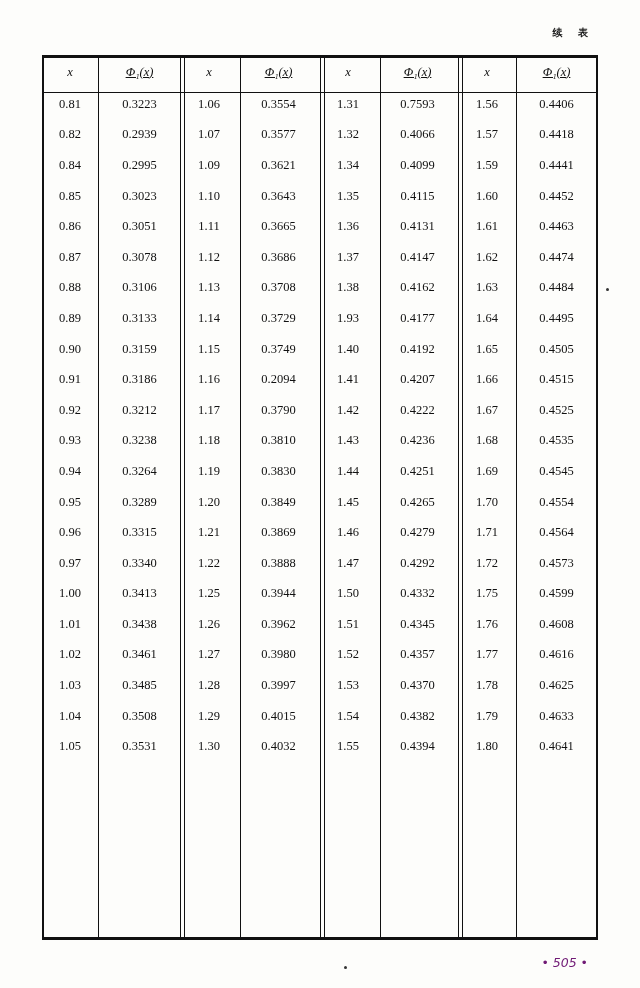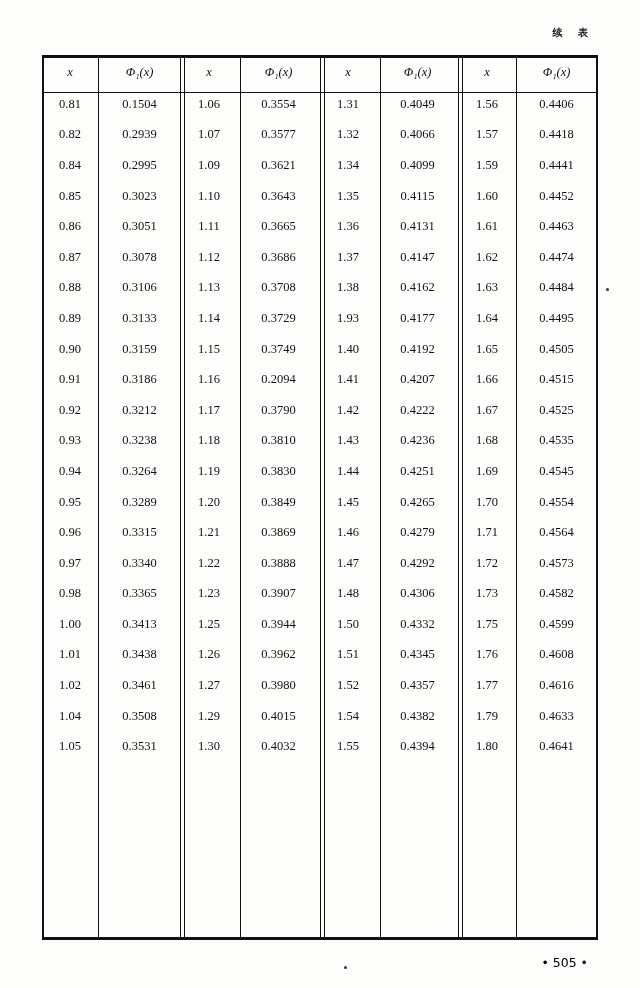--- a/index.html
+++ b/index.html
@@ -77,32 +77,34 @@
     height: 885px;
   }
   .vline.edge { width: 2.2px; }
 
   .footer {
     position: absolute;
     bottom: 18px;
     right: 52px;
     font-size: 12.5px;
     font-family: "DejaVu Sans", sans-serif;
-    color: #000000;
+    color: #701a75;
+    font-style: italic;
   }
   .dot-mark {
     position: absolute;
     width: 3px;
     height: 3px;
     background: #333;
     border-radius: 50%;
   }
   .italic { font-style: italic; }
   .phi-head {
     font-size: 13px;
+    text-decoration: underline;
   }
 </style>
 </head>
 <body>
 
 <div class="page">
 
   <div class="page-header">续 表</div>
 
   <div class="rule-top"></div>
@@ -132,25 +134,25 @@
           <th class="c-v phi-head italic">Φ₁(x)</th>
           <th class="c-x italic">x</th>
           <th class="c-v phi-head italic">Φ₁(x)</th>
           <th class="c-x italic">x</th>
           <th class="c-v phi-head italic">Φ₁(x)</th>
         </tr>
       </thead>
       <tbody id="tbody">
           <tr>
             <td class="c-x">0.81</td>
-            <td class="c-v">0.1504</td>
+            <td class="c-v">0.3223</td>
             <td class="c-x">1.06</td>
             <td class="c-v">0.3554</td>
             <td class="c-x">1.31</td>
-            <td class="c-v">0.4049</td>
+            <td class="c-v">0.7593</td>
             <td class="c-x">1.56</td>
             <td class="c-v">0.4406</td>
           </tr>
           <tr>
             <td class="c-x">0.82</td>
             <td class="c-v">0.2939</td>
             <td class="c-x">1.07</td>
             <td class="c-v">0.3577</td>
             <td class="c-x">1.32</td>
             <td class="c-v">0.4066</td>
@@ -291,30 +293,20 @@
             <td class="c-x">0.97</td>
             <td class="c-v">0.3340</td>
             <td class="c-x">1.22</td>
             <td class="c-v">0.3888</td>
             <td class="c-x">1.47</td>
             <td class="c-v">0.4292</td>
             <td class="c-x">1.72</td>
             <td class="c-v">0.4573</td>
           </tr>
           <tr>
-            <td class="c-x">0.98</td>
-            <td class="c-v">0.3365</td>
-            <td class="c-x">1.23</td>
-            <td class="c-v">0.3907</td>
-            <td class="c-x">1.48</td>
-            <td class="c-v">0.4306</td>
-            <td class="c-x">1.73</td>
-            <td class="c-v">0.4582</td>
-          </tr>
-          <tr>
             <td class="c-x">1.00</td>
             <td class="c-v">0.3413</td>
             <td class="c-x">1.25</td>
             <td class="c-v">0.3944</td>
             <td class="c-x">1.50</td>
             <td class="c-v">0.4332</td>
             <td class="c-x">1.75</td>
             <td class="c-v">0.4599</td>
           </tr>
           <tr>
@@ -331,20 +323,30 @@
             <td class="c-x">1.02</td>
             <td class="c-v">0.3461</td>
             <td class="c-x">1.27</td>
             <td class="c-v">0.3980</td>
             <td class="c-x">1.52</td>
             <td class="c-v">0.4357</td>
             <td class="c-x">1.77</td>
             <td class="c-v">0.4616</td>
           </tr>
           <tr>
+            <td class="c-x">1.03</td>
+            <td class="c-v">0.3485</td>
+            <td class="c-x">1.28</td>
+            <td class="c-v">0.3997</td>
+            <td class="c-x">1.53</td>
+            <td class="c-v">0.4370</td>
+            <td class="c-x">1.78</td>
+            <td class="c-v">0.4625</td>
+          </tr>
+          <tr>
             <td class="c-x">1.04</td>
             <td class="c-v">0.3508</td>
             <td class="c-x">1.29</td>
             <td class="c-v">0.4015</td>
             <td class="c-x">1.54</td>
             <td class="c-v">0.4382</td>
             <td class="c-x">1.79</td>
             <td class="c-v">0.4633</td>
           </tr>
           <tr>

